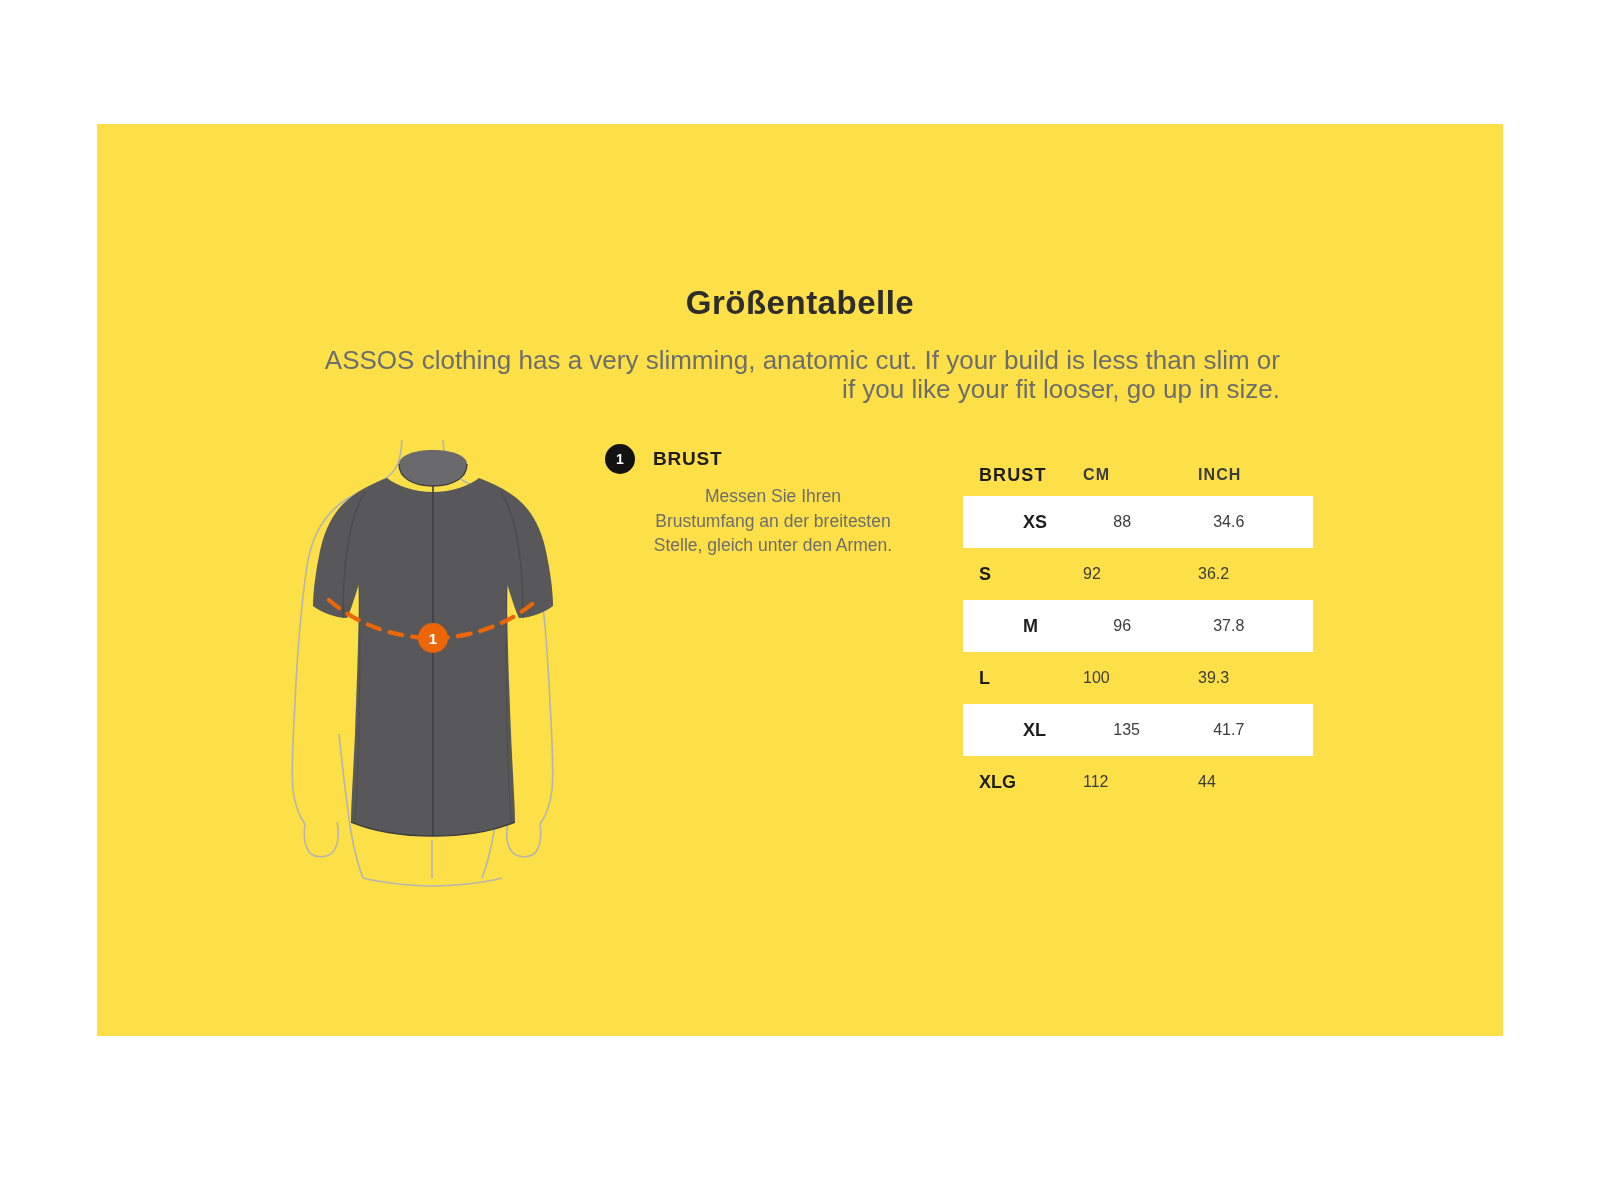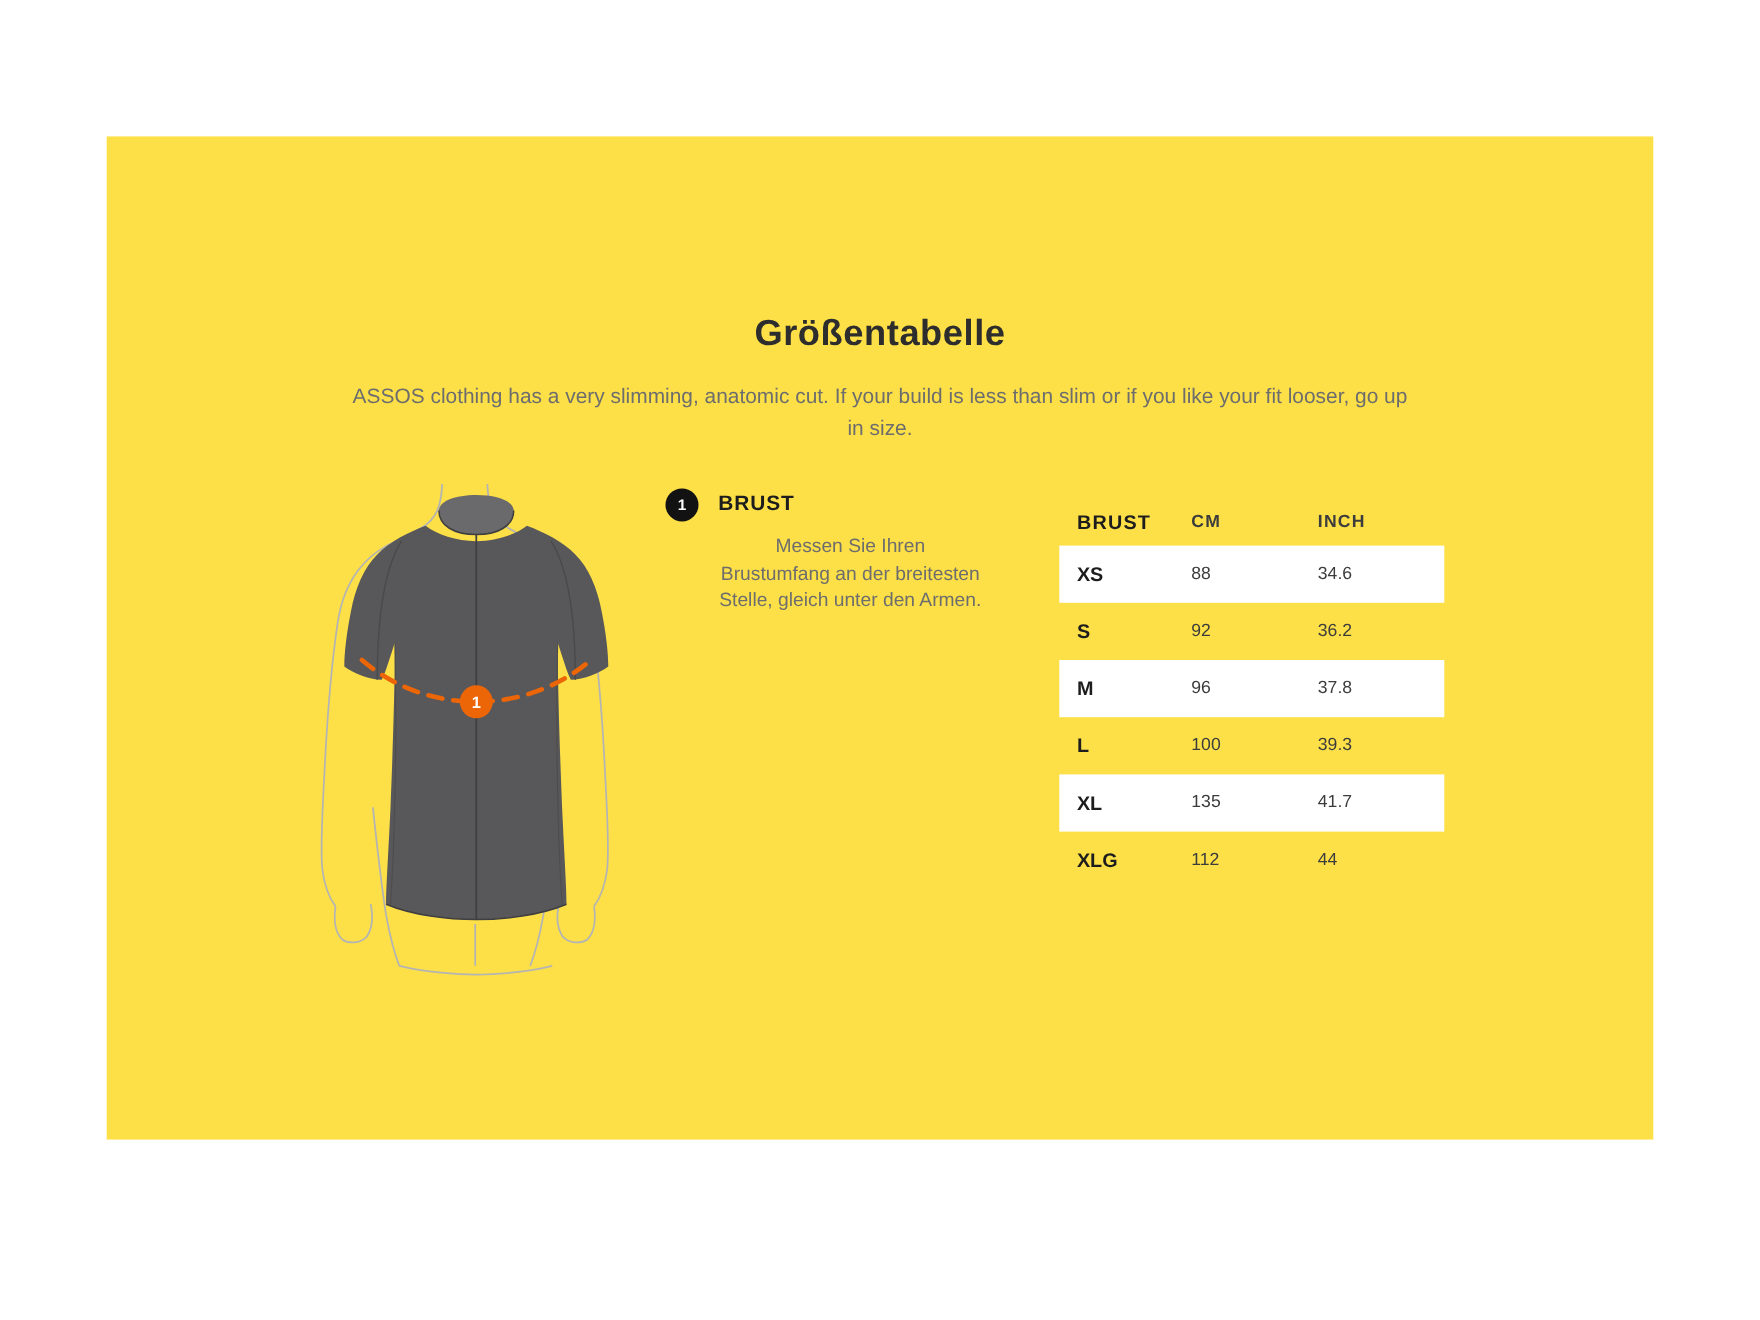--- a/index.html
+++ b/index.html
@@ -44,22 +44,22 @@
     font-weight: bold;
     letter-spacing: 0.5px;
     color: #2d2d2d;
   }
   .subtitle {
     position: absolute;
     left: 50%;
     transform: translateX(-50%);
     top: 222px;
     width: 960px;
-    text-align: center;
-    font-size: 19px;
+    text-align: right;
+    font-size: 26px;
     line-height: 29px;
     color: #6d6d6d;
   }
 
   
   .figure {
     position: absolute;
     left: 150px;
     top: 310px;
     width: 370px;
@@ -117,21 +117,21 @@
   }
   .table .row {
     display: flex;
     align-items: center;
     height: 52px;
   }
   .table .row.head {
     height: 42px;
     background: transparent;
   }
-  .table .row.odd { background: #ffffff; }
+  .table .row.odd { background: #ffffff; padding-left: 44px; }
   .table .row.even { background: transparent; }
 
   .table .c-size  { width: 120px; padding-left: 16px; box-sizing: border-box; }
   .table .c-cm    { width: 115px; text-align: left; }
   .table .c-inch  { width: 115px; text-align: left; }
 
   .table .head .c-size,
   .table .head .c-cm,
   .table .head .c-inch {
     font-size: 15px;

